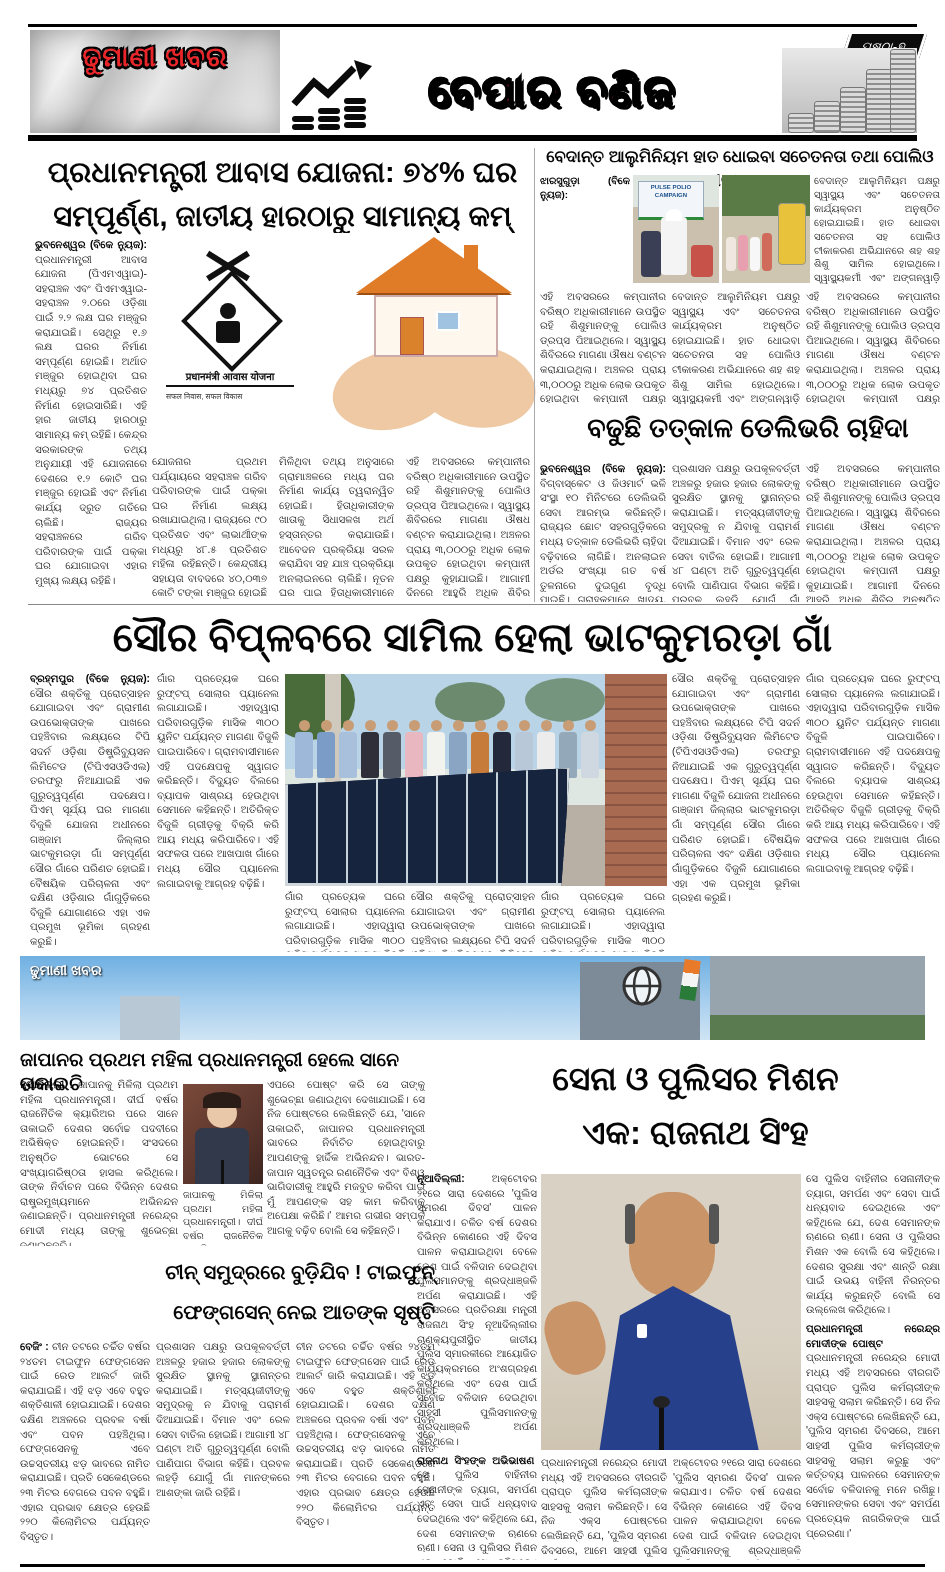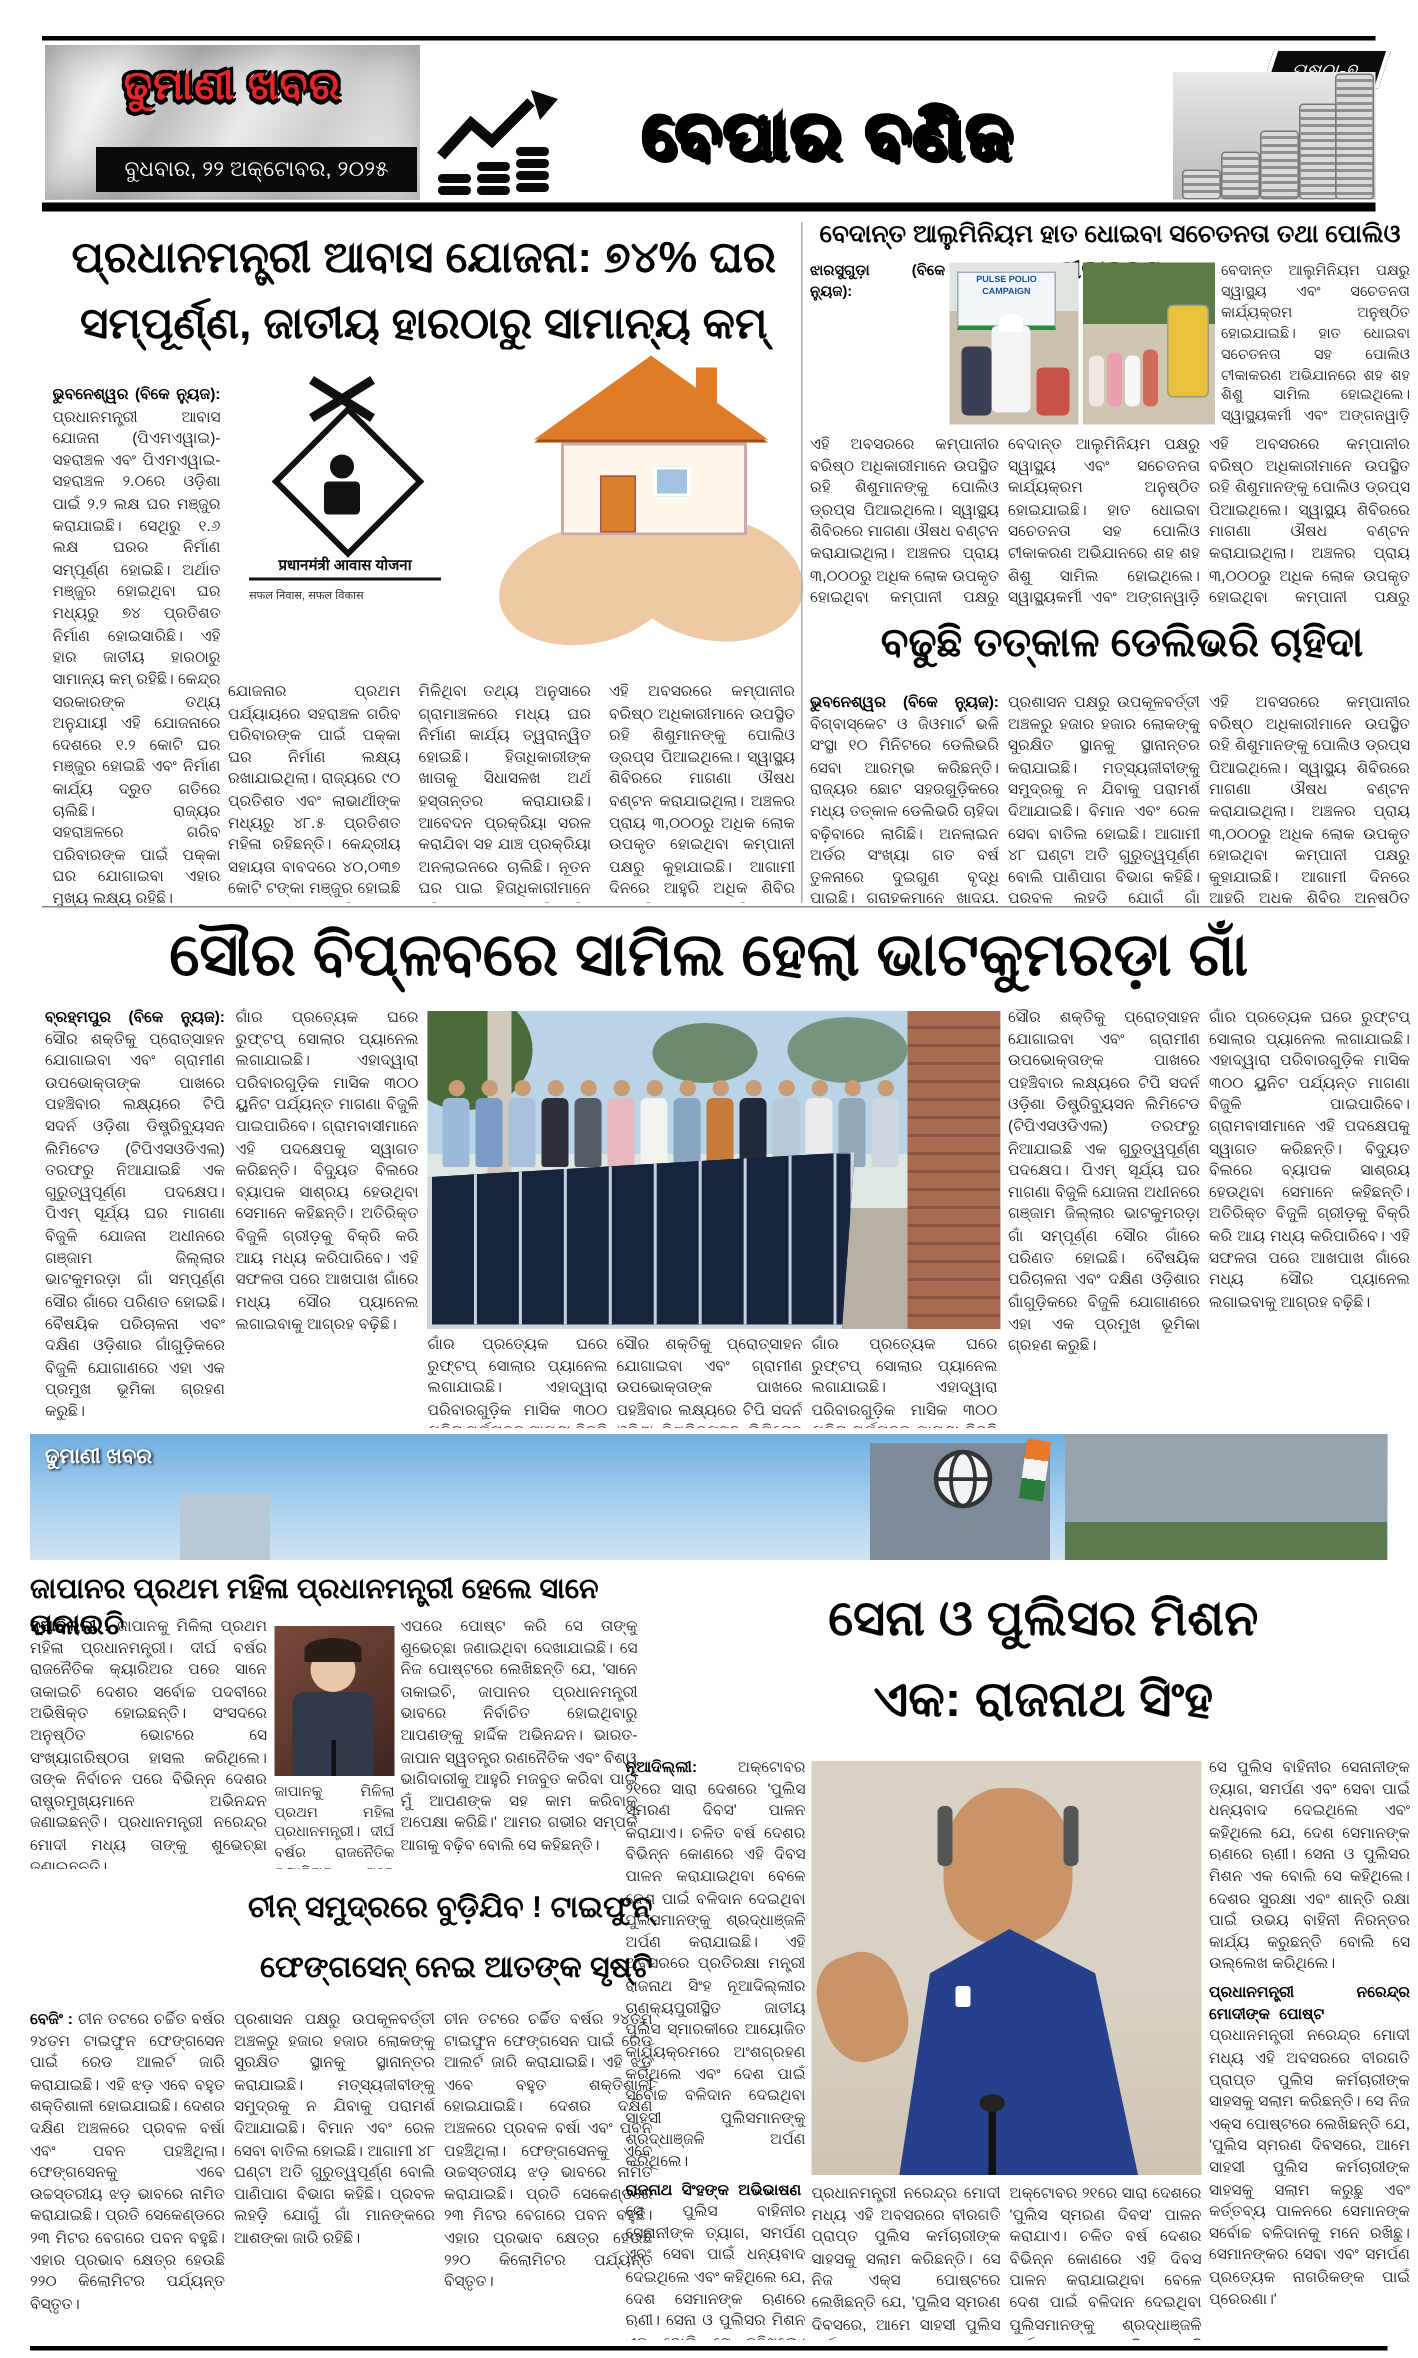--- a/index.html
+++ b/index.html
@@ -64,23 +64,20 @@
   .vest{position:absolute;background:#27408b;clip-path:polygon(14% 100%,24% 18%,50% 0,78% 18%,92% 100%);}
   .mic{position:absolute;background:#111;}
 </style>
 </head>
 <body>
 
 <div class="abs rule" style="left:28px;top:24px;width:889px;height:3px;"></div>
 
 <div class="abs money-bg" style="left:30px;top:30px;width:250px;height:103px;">
   <div class="abs paper-name" style="left:8px;top:12px;width:234px;text-align:center;">ଢୁମାଣୀ ଖବର</div>
-  <div class="abs date-bar" style="left:34px;top:68px;width:214px;height:30px;">
-    <span>ବୁଧବାର, ୨୨ ଅକ୍ଟୋବର, ୨୦୨୫</span>
-  </div>
 </div>
 
 <div class="abs" style="left:288px;top:58px;width:92px;height:76px;">
   <svg width="92" height="76" viewBox="0 0 92 76">
     <polyline points="6,46 26,24 40,36 66,10" stroke="#0a0a0a" stroke-width="7" fill="none"></polyline>
     <polygon points="66,2 84,8 72,22" fill="#0a0a0a"></polygon>
     <g fill="#0a0a0a">
       <rect x="4" y="58" width="22" height="6" rx="3"></rect>
         <rect x="4" y="66" width="22" height="6" rx="3"></rect>
       <rect x="30" y="50" width="22" height="6" rx="3"></rect>
@@ -106,21 +103,21 @@
   <div class="stack" style="left:58px;height:44px;"></div>
   <div class="stack" style="left:84px;height:62px;"></div>
   <div class="stack" style="left:108px;height:82px;"></div>
 </div>
 
 <div class="abs rule" style="left:28px;top:135px;width:889px;height:6px;"></div>
 
 <div class="headline" style="left:35px;top:150px;width:495px;font-size:29px;line-height:44px;">ପ୍ରଧାନମନ୍ତ୍ରୀ ଆବାସ ଯୋଜନା: ୭୪% ଘର
 ସମ୍ପୂର୍ଣ୍ଣ, ଜାତୀୟ ହାରଠାରୁ ସାମାନ୍ୟ କମ୍</div>
 
-<div class="col" style="left:35px;top:238px;width:112px;height:364px;margin-top:19px;">
+<div class="col" style="left:35px;top:238px;width:112px;height:364px;">
   <span class="by">ଭୁବନେଶ୍ୱର (ବିକେ ନ୍ୟୁଜ):</span>
   <span>ପ୍ରଧାନମନ୍ତ୍ରୀ ଆବାସ ଯୋଜନା (ପିଏମଏୱାଇ)-ସହରାଞ୍ଚଳ ଏବଂ ପିଏମଏୱାଇ-ସହରାଞ୍ଚଳ ୨.୦ରେ ଓଡ଼ିଶା ପାଇଁ ୨.୨ ଲକ୍ଷ ଘର ମଞ୍ଜୁର କରାଯାଇଛି। ସେଥିରୁ ୧.୬ ଲକ୍ଷ ଘରର ନିର୍ମାଣ ସମ୍ପୂର୍ଣ୍ଣ ହୋଇଛି। ଅର୍ଥାତ ମଞ୍ଜୁର ହୋଇଥିବା ଘର ମଧ୍ୟରୁ ୭୪ ପ୍ରତିଶତ ନିର୍ମାଣ ହୋଇସାରିଛି। ଏହି ହାର ଜାତୀୟ ହାରଠାରୁ ସାମାନ୍ୟ କମ୍ ରହିଛି। କେନ୍ଦ୍ର ସରକାରଙ୍କ ତଥ୍ୟ ଅନୁଯାୟୀ ଏହି ଯୋଜନାରେ ଦେଶରେ ୧.୨ କୋଟି ଘର ମଞ୍ଜୁର ହୋଇଛି ଏବଂ ନିର୍ମାଣ କାର୍ଯ୍ୟ ଦ୍ରୁତ ଗତିରେ ଚାଲିଛି। ରାଜ୍ୟର ସହରାଞ୍ଚଳରେ ଗରିବ ପରିବାରଙ୍କ ପାଇଁ ପକ୍କା ଘର ଯୋଗାଇବା ଏହାର ମୁଖ୍ୟ ଲକ୍ଷ୍ୟ ରହିଛି।</span>
 </div>
 
 <div class="abs awas-img" style="left:164px;top:233px;width:378px;height:215px;text-decoration:underline;">
 
   <div class="pmay-diamond" style="left:32px;top:52px;width:64px;height:64px;"></div>
   <div class="abs" style="left:56px;top:70px;width:16px;height:16px;border-radius:50%;background:#111;"></div>
   <div class="abs" style="left:52px;top:88px;width:24px;height:22px;background:#111;border-radius:3px;"></div>
   <div class="abs" style="left:40px;top:30px;width:48px;height:6px;background:#111;transform:rotate(-32deg);"></div>

